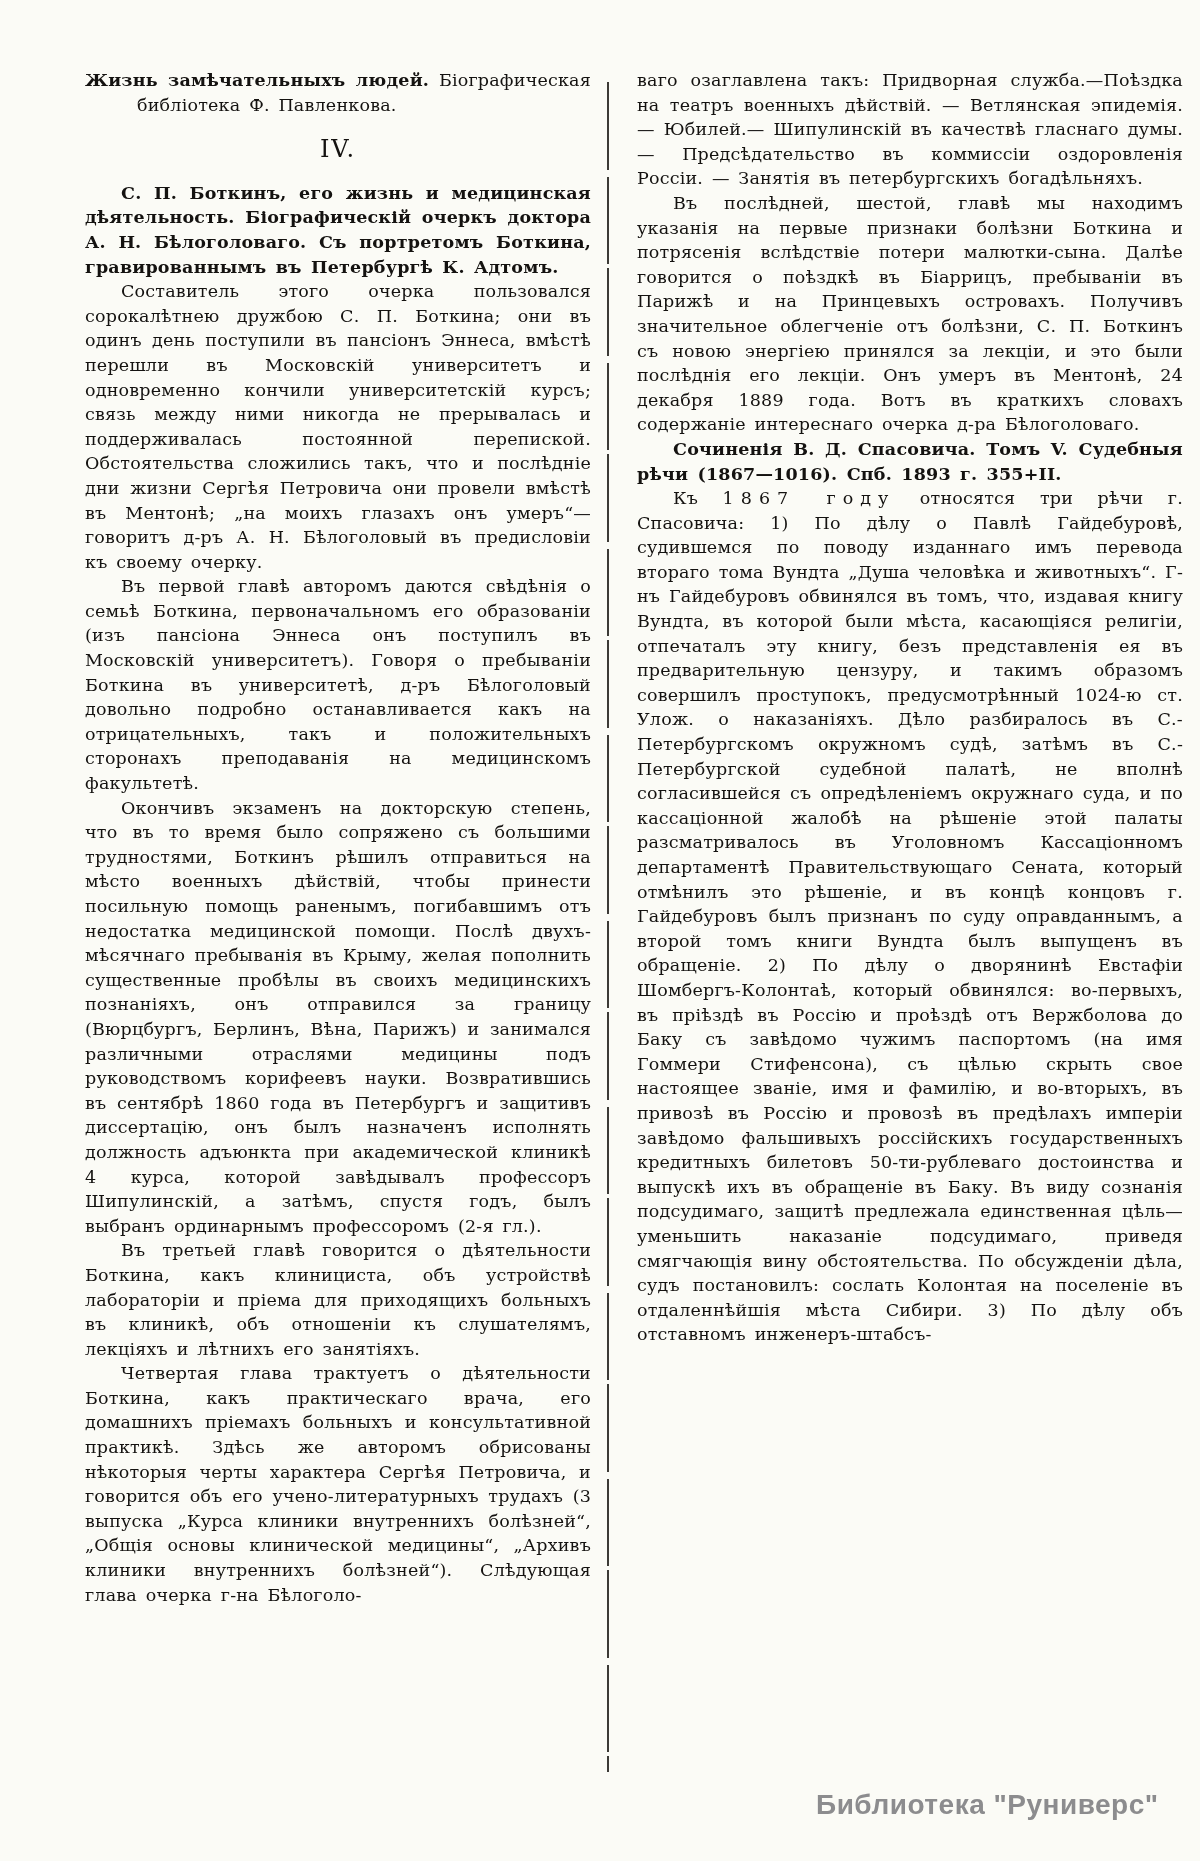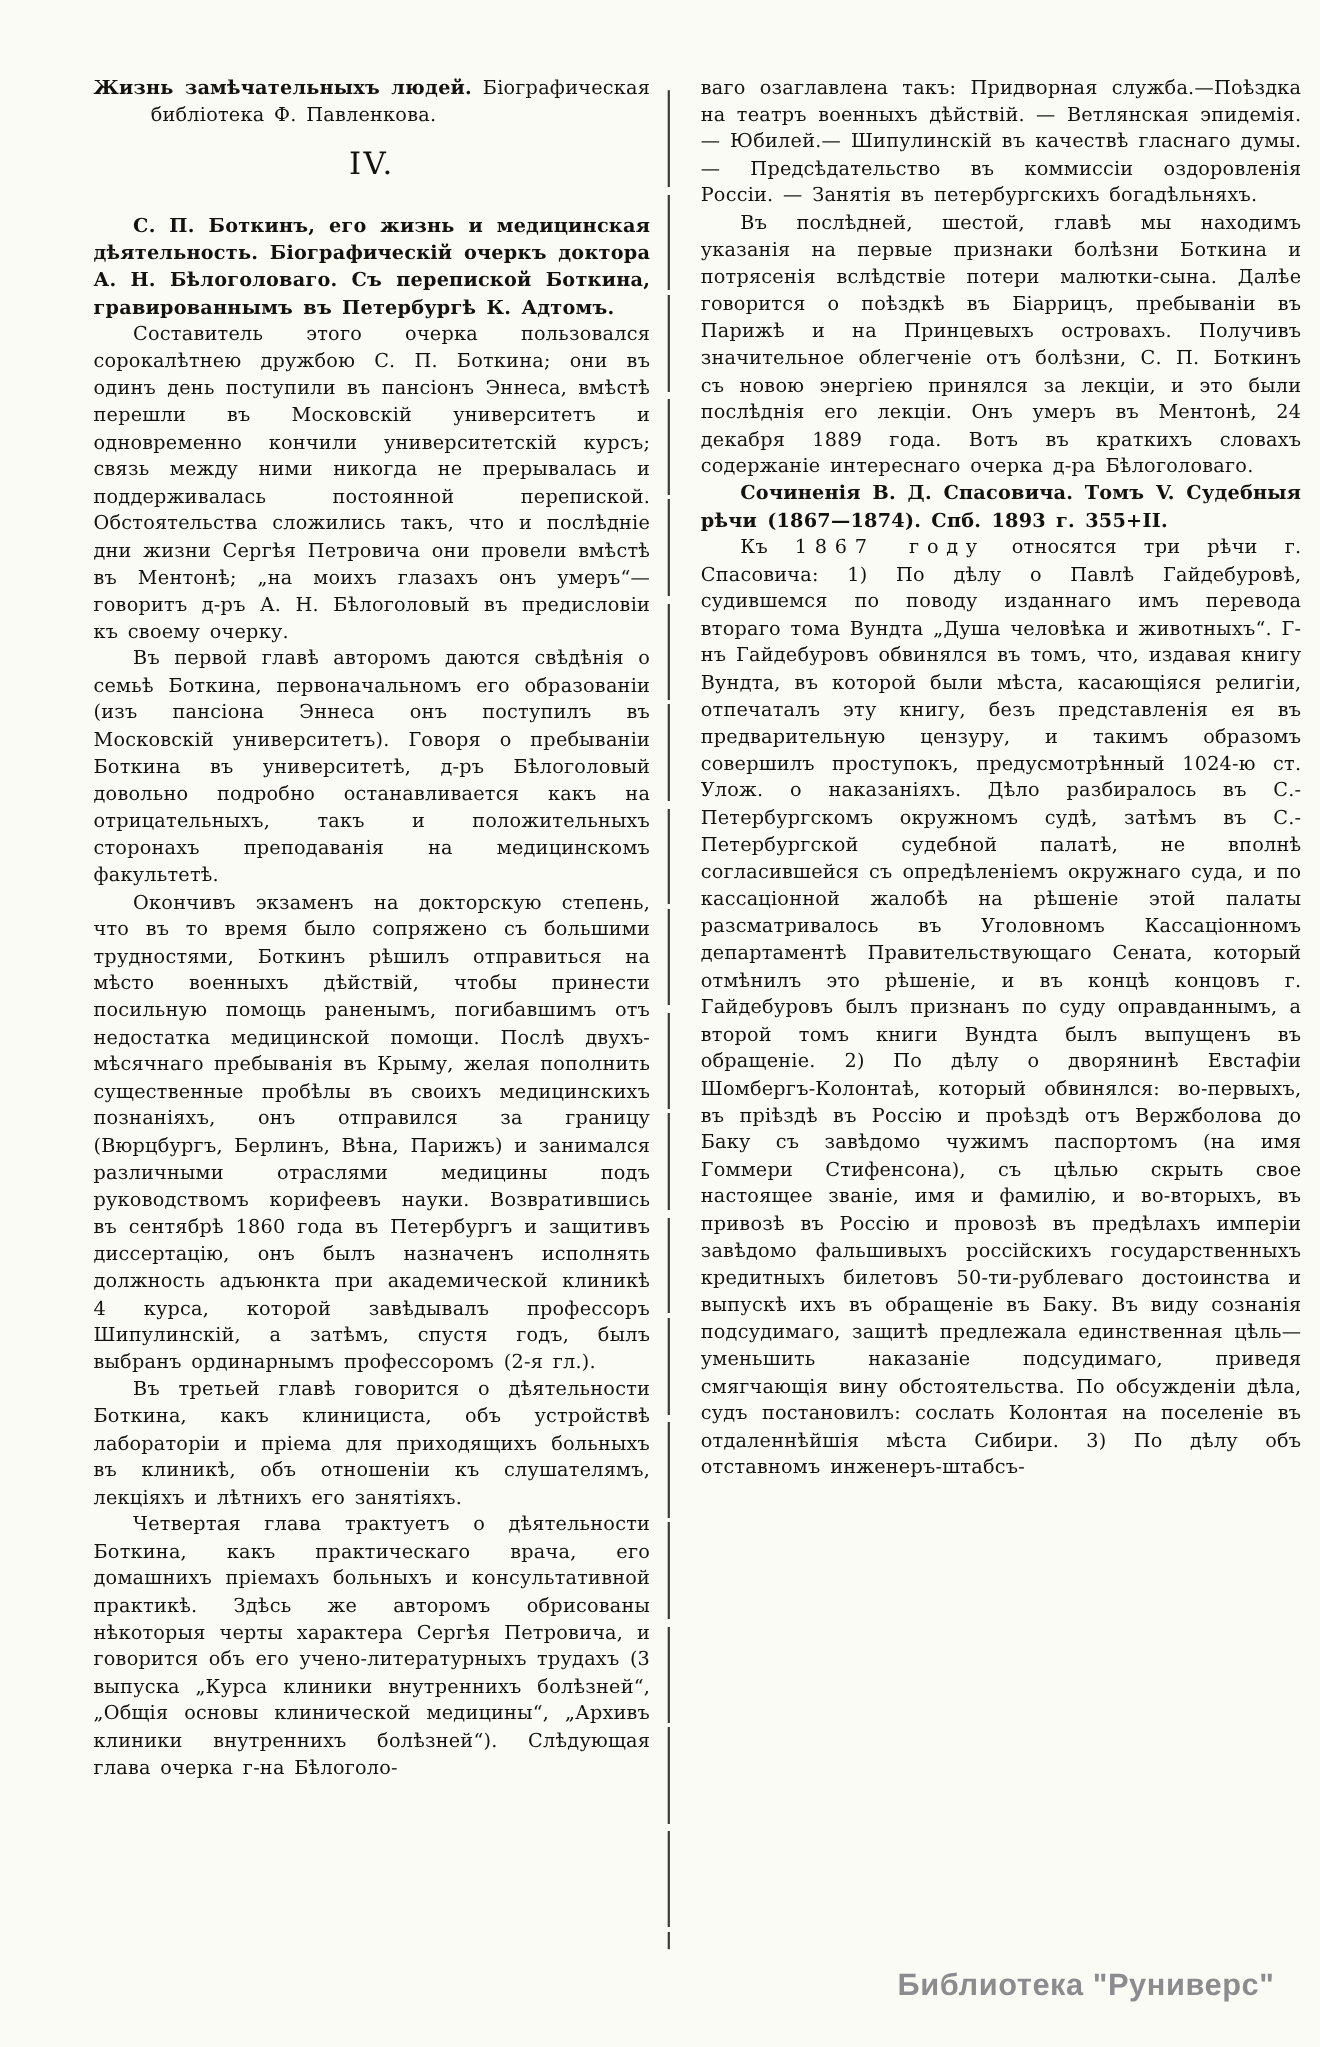--- a/index.html
+++ b/index.html
@@ -48,23 +48,23 @@
   p.noindent { text-indent: 0; }
   .hang {
     margin: 0;
     padding-left: 52px;
     text-indent: -52px;
     text-align: justify;
   }
   .bold { font-weight: bold; }
   .section-number {
     text-align: center;
-    font-size: 28px;
+    font-size: 24px;
     letter-spacing: 2px;
-    margin: 20px 0 32px 0;
+    margin: 20px 0 19px 0;
     font-weight: normal;
   }
   .entry-title {
     font-weight: bold;
     margin-bottom: 14px;
   }
   .entry-title-2 {
     font-weight: bold;
     margin-top: 26px;
     margin-bottom: 20px;
@@ -85,36 +85,36 @@
 <body>
 
 <div class="page">
   <div class="columns">
 
     <div class="col col-left">
       <p class="hang"><span class="bold">Жизнь замѣчательныхъ людей.</span><span> Біографическая библіотека Ф. Павленкова.</span></p>
 
       <div class="section-number">IV.</div>
 
-      <p class="jp entry-title">С. П. Боткинъ, его жизнь и медицинская дѣятельность. Біографическій очеркъ доктора А. Н. Бѣлоголоваго. Съ перепиской Боткина, гравированнымъ въ Петербургѣ К. Адтомъ.</p>
+      <p class="jp entry-title">С. П. Боткинъ, его жизнь и медицинская дѣятельность. Біографическій очеркъ доктора А. Н. Бѣлоголоваго. Съ портретомъ Боткина, гравированнымъ въ Петербургѣ К. Адтомъ.</p>
 
       <p class="jp">Составитель этого очерка пользовался сорокалѣтнею дружбою С. П. Боткина; они въ одинъ день поступили въ пансіонъ Эннеса, вмѣстѣ перешли въ Московскій университетъ и одновременно кончили университетскій курсъ; связь между ними никогда не прерывалась и поддерживалась постоянной перепиской. Обстоятельства сложились такъ, что и послѣдніе дни жизни Сергѣя Петровича они провели вмѣстѣ въ Ментонѣ; „на моихъ глазахъ онъ умеръ“— говоритъ д-ръ А. Н. Бѣлоголовый въ предисловіи къ своему очерку.</p>
       <p class="jp">Въ первой главѣ авторомъ даются свѣдѣнія о семьѣ Боткина, первоначальномъ его образованіи (изъ пансіона Эннеса онъ поступилъ въ Московскій университетъ). Говоря о пребываніи Боткина въ университетѣ, д-ръ Бѣлоголовый довольно подробно останавливается какъ на отрицательныхъ, такъ и положительныхъ сторонахъ преподаванія на медицинскомъ факультетѣ.</p>
       <p class="jp">Окончивъ экзаменъ на докторскую степень, что въ то время было сопряжено съ большими трудностями, Боткинъ рѣшилъ отправиться на мѣсто военныхъ дѣйствій, чтобы принести посильную помощь раненымъ, погибавшимъ отъ недостатка медицинской помощи. Послѣ двухъ-мѣсячнаго пребыванія въ Крыму, желая пополнить существенные пробѣлы въ своихъ медицинскихъ познаніяхъ, онъ отправился за границу (Вюрцбургъ, Берлинъ, Вѣна, Парижъ) и занимался различными отраслями медицины подъ руководствомъ корифеевъ науки. Возвратившись въ сентябрѣ 1860 года въ Петербургъ и защитивъ диссертацію, онъ былъ назначенъ исполнять должность адъюнкта при академической клиникѣ 4 курса, которой завѣдывалъ профессоръ Шипулинскій, а затѣмъ, спустя годъ, былъ выбранъ ординарнымъ профессоромъ (2-я гл.).</p>
       <p class="jp">Въ третьей главѣ говорится о дѣятельности Боткина, какъ клинициста, объ устройствѣ лабораторіи и пріема для приходящихъ больныхъ въ клиникѣ, объ отношеніи къ слушателямъ, лекціяхъ и лѣтнихъ его занятіяхъ.</p>
       <p class="jp">Четвертая глава трактуетъ о дѣятельности Боткина, какъ практическаго врача, его домашнихъ пріемахъ больныхъ и консультативной практикѣ. Здѣсь же авторомъ обрисованы нѣкоторыя черты характера Сергѣя Петровича, и говорится объ его учено-литературныхъ трудахъ (3 выпуска „Курса клиники внутреннихъ болѣзней“, „Общія основы клинической медицины“, „Архивъ клиники внутреннихъ болѣзней“). Слѣдующая глава очерка г-на Бѣлоголо-</p>
     </div>
 
     <div class="divider"></div>
 
     <div class="col col-right">
       <p class="jp noindent">ваго озаглавлена такъ: Придворная служба.—Поѣздка на театръ военныхъ дѣйствій. — Ветлянская эпидемія. — Юбилей.— Шипулинскій въ качествѣ гласнаго думы.— Предсѣдательство въ коммиссіи оздоровленія Россіи. — Занятія въ петербургскихъ богадѣльняхъ.</p>
       <p class="jp">Въ послѣдней, шестой, главѣ мы находимъ указанія на первые признаки болѣзни Боткина и потрясенія вслѣдствіе потери малютки-сына. Далѣе говорится о поѣздкѣ въ Біаррицъ, пребываніи въ Парижѣ и на Принцевыхъ островахъ. Получивъ значительное облегченіе отъ болѣзни, С. П. Боткинъ съ новою энергіею принялся за лекціи, и это были послѣднія его лекціи. Онъ умеръ въ Ментонѣ, 24 декабря 1889 года. Вотъ въ краткихъ словахъ содержаніе интереснаго очерка д-ра Бѣлоголоваго.</p>
 
-      <p class="jp entry-title-2">Сочиненія В. Д. Спасовича. Томъ V. Судебныя рѣчи (1867—1874). Спб. 1893 г. 355+II.</p>
+      <p class="jp entry-title-2">Сочиненія В. Д. Спасовича. Томъ V. Судебныя рѣчи (1867—1016). Спб. 1893 г. 355+II.</p>
 
       <p class="jp"><span>Къ </span><span class="spaced">1867 году</span><span> относятся три рѣчи г. Спасовича: 1) По дѣлу о Павлѣ Гайдебуровѣ, судившемся по поводу изданнаго имъ перевода втораго тома Вундта „Душа человѣка и животныхъ“. Г-нъ Гайдебуровъ обвинялся въ томъ, что, издавая книгу Вундта, въ которой были мѣста, касающіяся религіи, отпечаталъ эту книгу, безъ представленія ея въ предварительную цензуру, и такимъ образомъ совершилъ проступокъ, предусмотрѣнный 1024-ю ст. Улож. о наказаніяхъ. Дѣло разбиралось въ С.-Петербургскомъ окружномъ судѣ, затѣмъ въ С.-Петербургской судебной палатѣ, не вполнѣ согласившейся съ опредѣленіемъ окружнаго суда, и по кассаціонной жалобѣ на рѣшеніе этой палаты разсматривалось въ Уголовномъ Кассаціонномъ департаментѣ Правительствующаго Сената, который отмѣнилъ это рѣшеніе, и въ концѣ концовъ г. Гайдебуровъ былъ признанъ по суду оправданнымъ, а второй томъ книги Вундта былъ выпущенъ въ обращеніе. 2) По дѣлу о дворянинѣ Евстафіи Шомбергъ-Колонтаѣ, который обвинялся: во-первыхъ, въ пріѣздѣ въ Россію и проѣздѣ отъ Вержболова до Баку съ завѣдомо чужимъ паспортомъ (на имя Гоммери Стифенсона), съ цѣлью скрыть свое настоящее званіе, имя и фамилію, и во-вторыхъ, въ привозѣ въ Россію и провозѣ въ предѣлахъ имперіи завѣдомо фальшивыхъ россійскихъ государственныхъ кредитныхъ билетовъ 50-ти-рублеваго достоинства и выпускѣ ихъ въ обращеніе въ Баку. Въ виду сознанія подсудимаго, защитѣ предлежала единственная цѣль—уменьшить наказаніе подсудимаго, приведя смягчающія вину обстоятельства. По обсужденіи дѣла, судъ постановилъ: сослать Колонтая на поселеніе въ отдаленнѣйшія мѣста Сибири. 3) По дѣлу объ отставномъ инженеръ-штабсъ-</span></p>
     </div>
 
   </div>
 
   <div class="watermark">Библиотека "Руниверс"</div>
 </div>
 
 </body></html>

